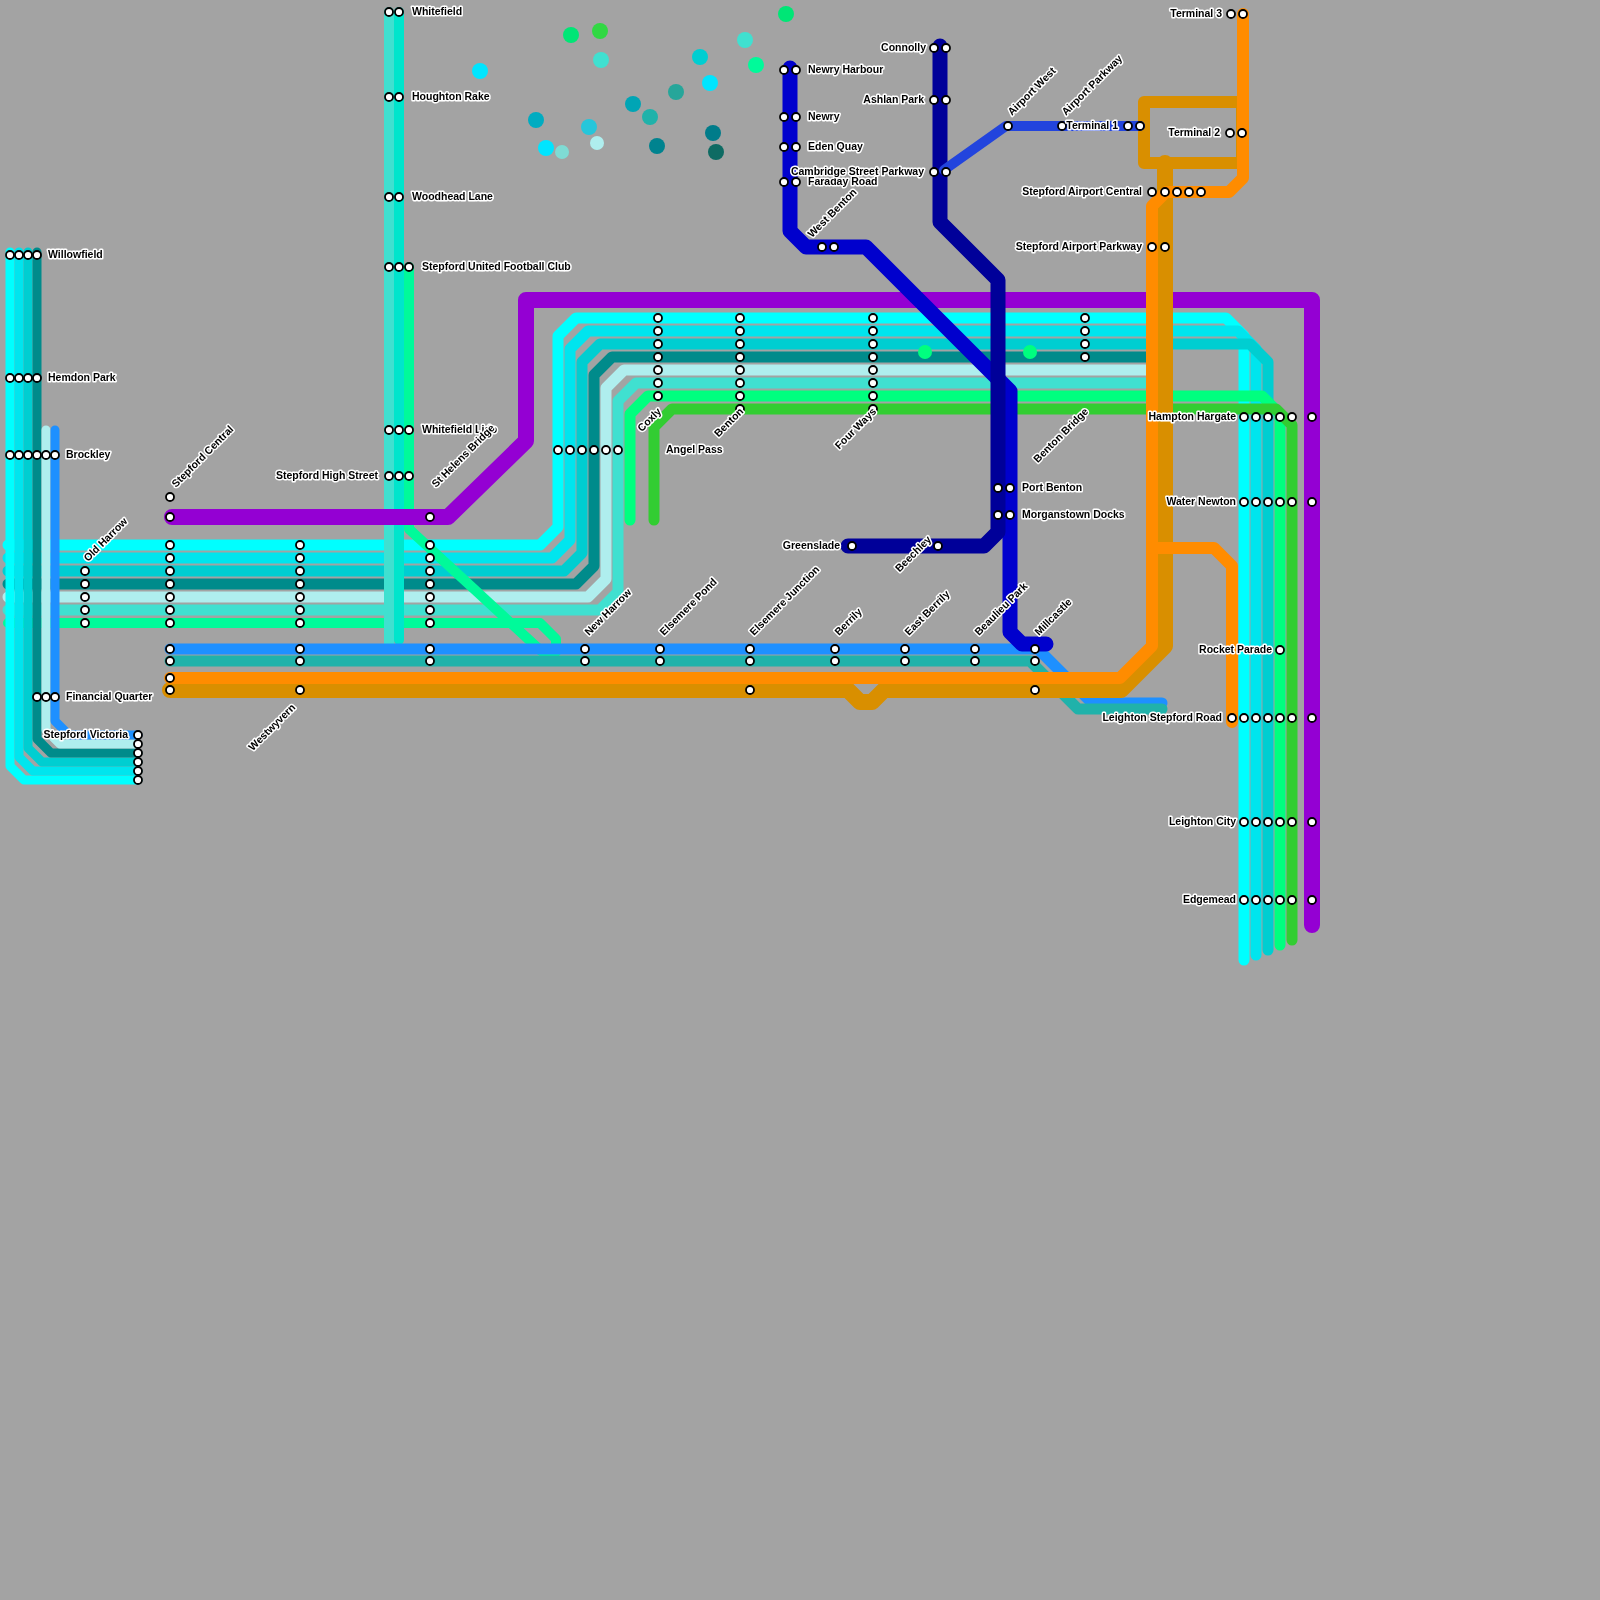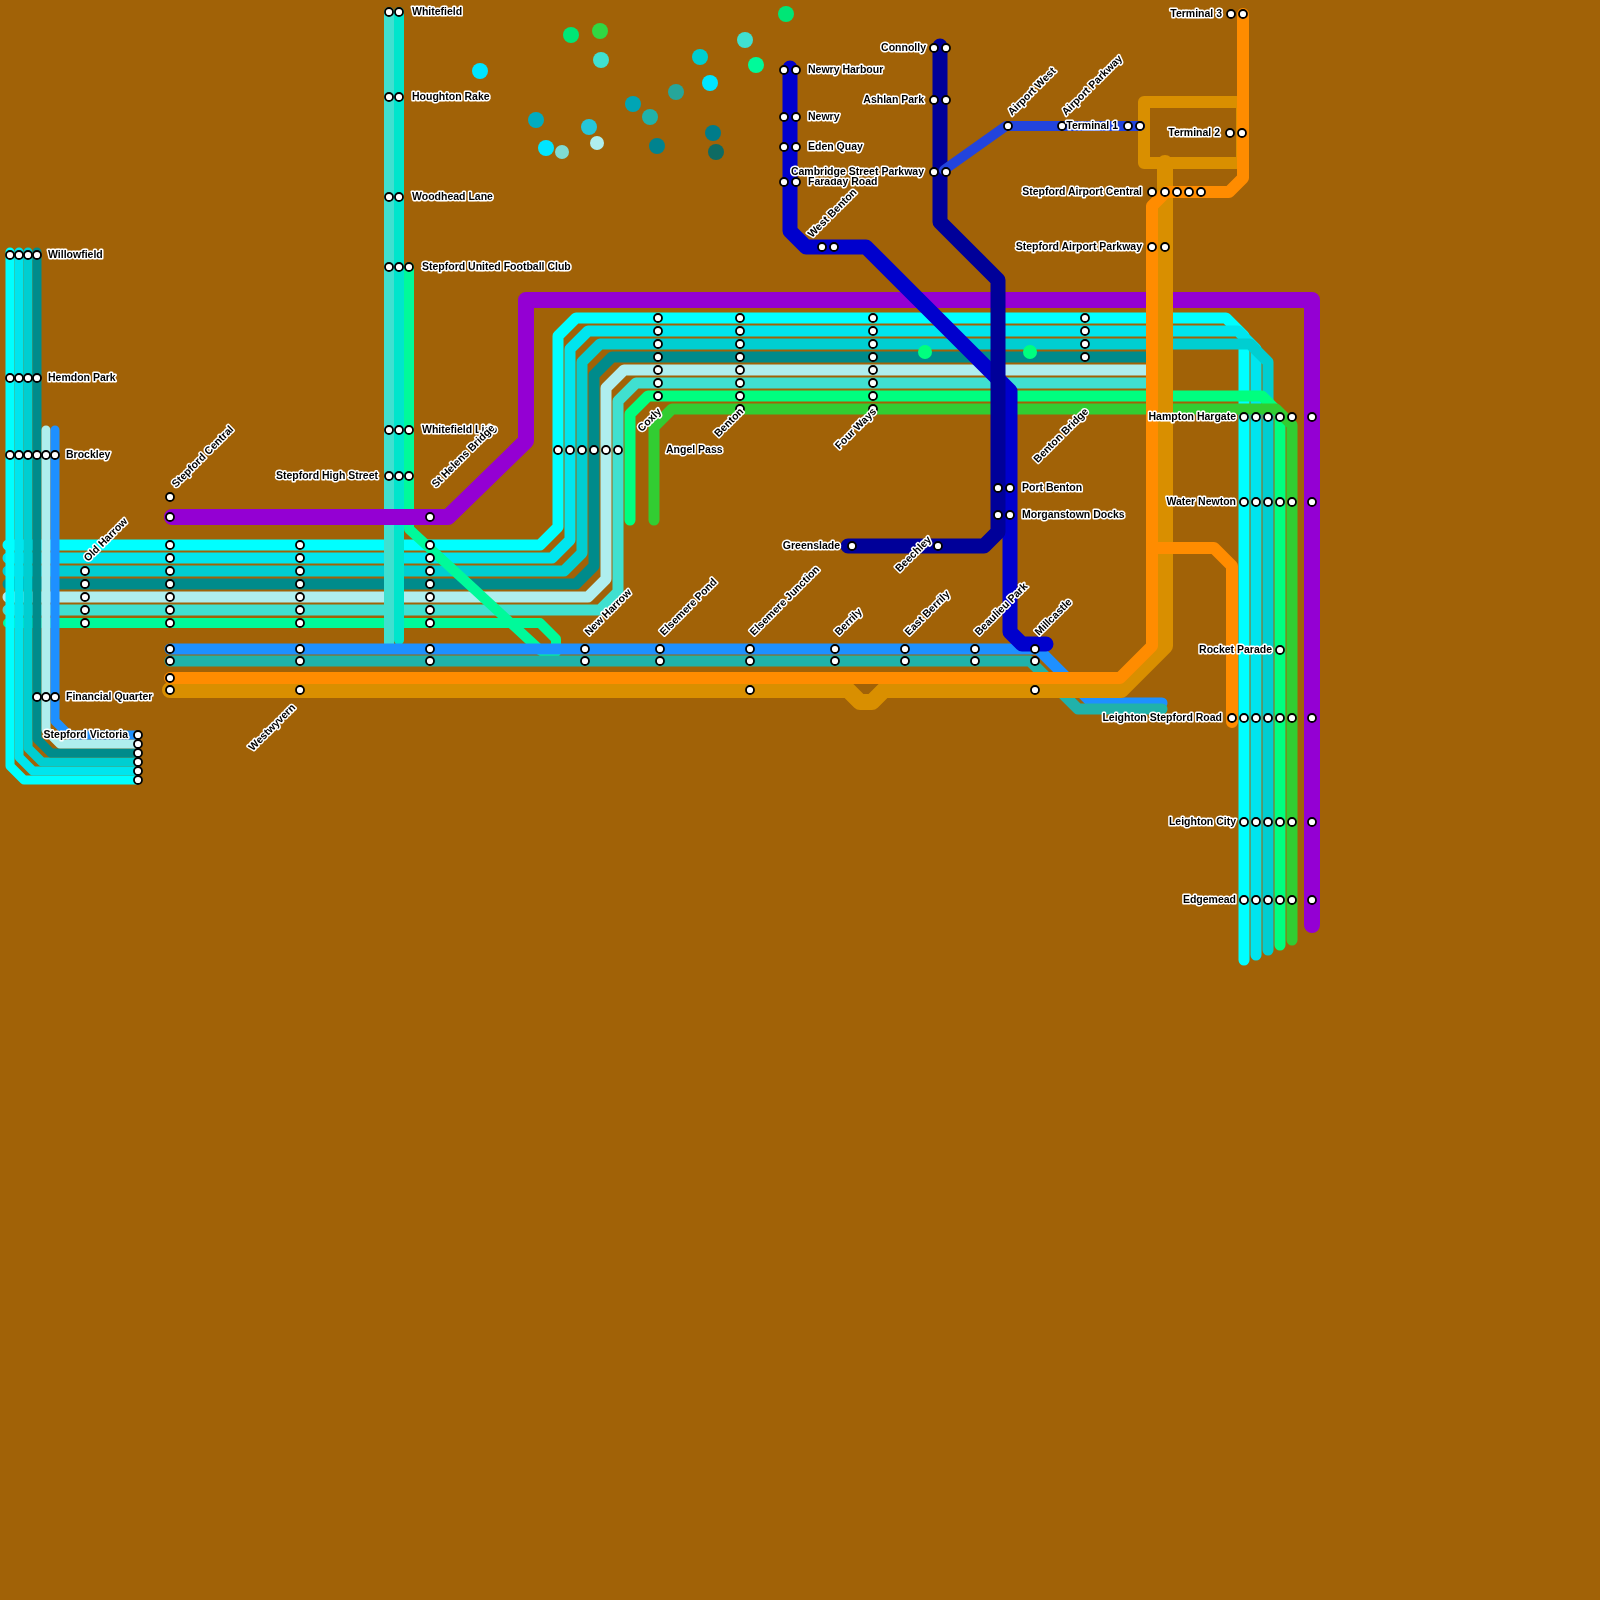--- a/index.html
+++ b/index.html
@@ -1,17 +1,17 @@
 <!DOCTYPE html>
 <html><head>
 <meta charset="utf-8">
 <style>
   html,body{margin:0;padding:0;background:#ffffff;}
   body{font-family:"Liberation Sans", sans-serif;}
-  #map-wrap{position:relative;width:1600px;height:1600px;background:#a16207;overflow:hidden;}
+  #map-wrap{position:relative;width:1600px;height:1600px;background:#a3a3a3;overflow:hidden;}
   svg{display:block;}
   .stn-label{font-family:"Liberation Sans", sans-serif;font-size:10.5px;font-weight:bold;fill:#000;
     paint-order:stroke;stroke:#ffffff;stroke-width:3px;stroke-linejoin:round;}
 </style>
 </head>
 <body>
 
 <div id="map-wrap">
   <svg id="map-svg" width="1600" height="1600" viewBox="0 0 1600 1600" xmlns="http://www.w3.org/2000/svg">
     <g id="g-lines">

